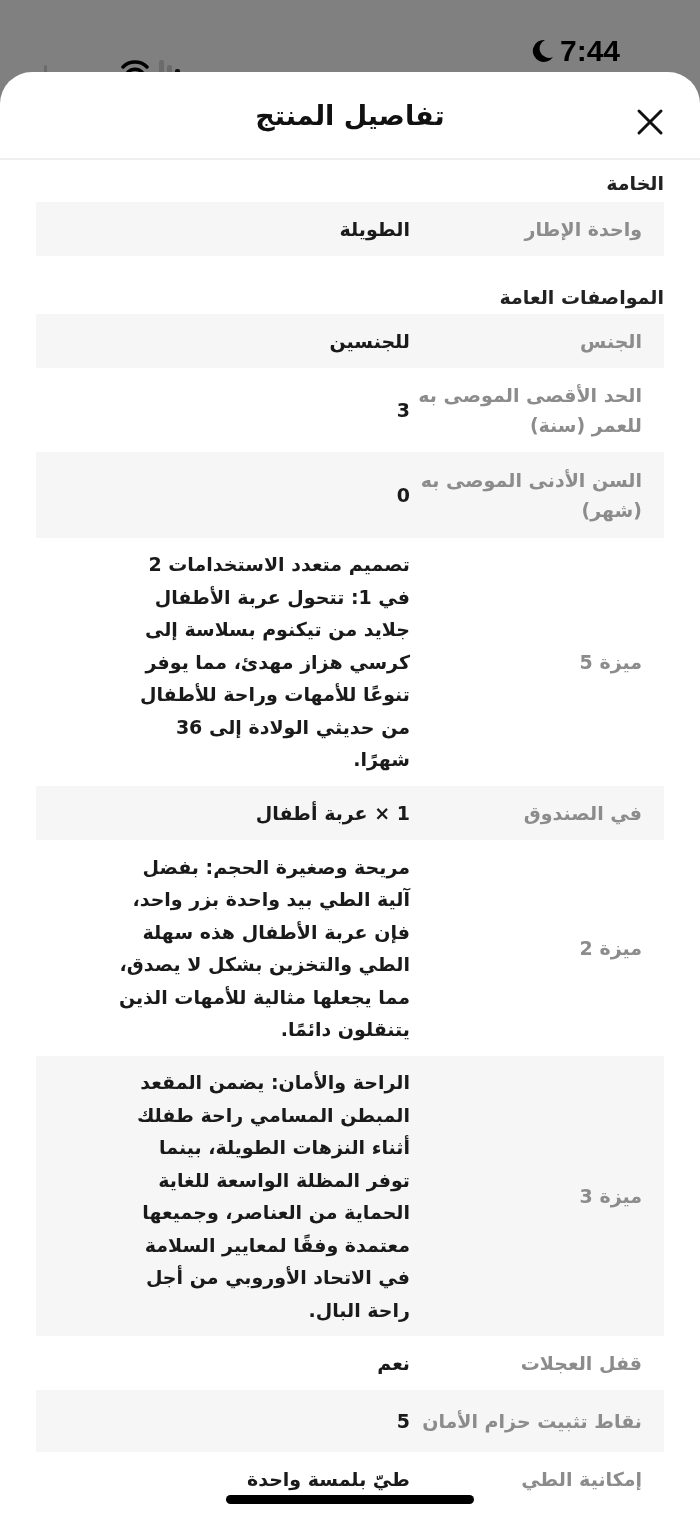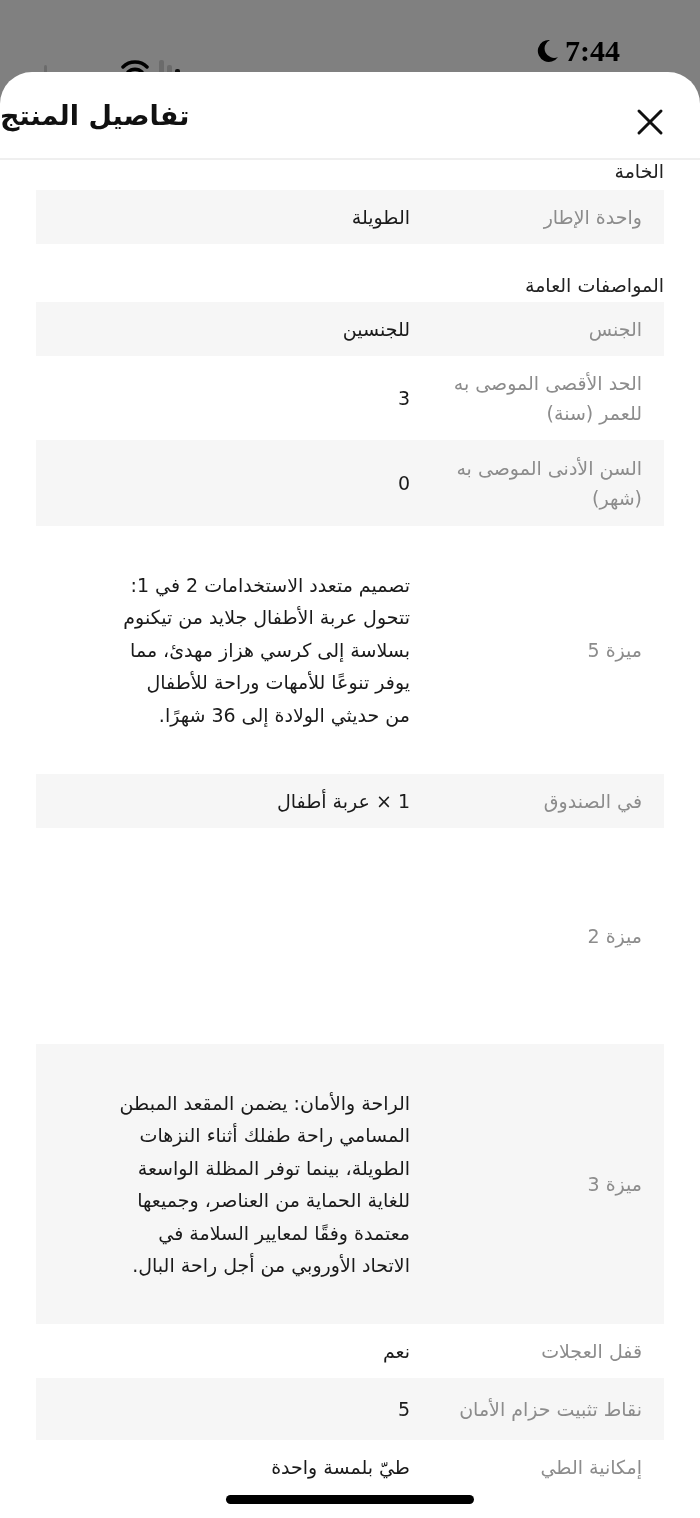--- a/index.html
+++ b/index.html
@@ -24,37 +24,37 @@
   }
   .battery .fill { position:absolute; right:0; top:0; bottom:0; width:14px; background:#000; }
   .battery span { position:relative; }
   .battery-nub { width:3px; height:9px; background:#6b6b6b; border-radius:2px; margin-right:-8px; }
   .wifi { width:28px; height:22px; }
   .signal { display:flex; align-items:flex-end; gap:3px; height:20px; }
   .signal i { display:block; width:5px; background:#6b6b6b; border-radius:2px; }
   .signal i.on { background:#111; }
   .status-right {
     position:absolute; right:80px; top:34px; display:flex; align-items:center; gap:6px;
-    font-family:Liberation Serif, serif; font-size:30px; font-weight:bold; color:#000;
+    font-family:Liberation Sans, sans-serif; font-size:30px; font-weight:bold; color:#000;
   }
   .sheet {
     position:absolute; top:72px; left:0; width:700px; height:1446px;
     background:#fff; border-radius:32px 32px 0 0; overflow:hidden;
   }
   .sheet-header {
     height:86px; position:relative; border-bottom:2px solid #efefef;
   }
   .sheet-title {
-    position:absolute; left:0; right:0; top:28px; text-align:left;
+    position:absolute; left:0; right:0; top:28px; text-align:center;
     font-size:27px; font-weight:bold; color:#111; direction:rtl;
   }
   .close-btn {
     position:absolute; right:36px; top:36px; width:28px; height:28px; cursor:pointer;
   }
-  .content { direction:rtl; padding:0 36px 0 36px; }
+  .content { direction:rtl; padding:12px 36px 0 36px;font-weight:bold; }
   .section-title {
     font-size:19px; color:#222; padding-right:0; margin:0;
   }
   .section-title.first { position:relative; top:-4px; height:30px; line-height:30px; }
   .section-title.second { margin-top:24px; height:34px; line-height:34px; }
   .row {
     display:flex; align-items:center; min-height:54px;
   }
   .row.shaded { background:#f6f6f6; }
   .row .label {
@@ -132,20 +132,21 @@
     <div class="row tall" style="min-height:228px">
       <div class="label">ميزة 5</div>
       <div class="value">تصميم متعدد الاستخدامات 2 في 1: تتحول عربة الأطفال جلايد من تيكنوم بسلاسة إلى كرسي هزاز مهدئ، مما يوفر تنوعًا للأمهات وراحة للأطفال من حديثي الولادة إلى 36 شهرًا.</div>
     </div>
     <div class="row shaded">
       <div class="label">في الصندوق</div>
       <div class="value">1 × عربة أطفال</div>
     </div>
     <div class="row tall" style="min-height:196px">
       <div class="label">ميزة 2</div>
+      <div class="value">مريحة وصغيرة الحجم: بفضل آلية الطي بيد واحدة بزر واحد، فإن عربة الأطفال هذه سهلة الطي والتخزين بشكل لا يصدق، مما يجعلها مثالية للأمهات الذين يتنقلون دائمًا.</div>
     </div>
     <div class="row shaded tall" style="min-height:260px">
       <div class="label">ميزة 3</div>
       <div class="value">الراحة والأمان: يضمن المقعد المبطن المسامي راحة طفلك أثناء النزهات الطويلة، بينما توفر المظلة الواسعة للغاية الحماية من العناصر، وجميعها معتمدة وفقًا لمعايير السلامة في الاتحاد الأوروبي من أجل راحة البال.</div>
     </div>
     <div class="row">
       <div class="label">قفل العجلات</div>
       <div class="value">نعم</div>
     </div>
     <div class="row shaded" style="min-height:62px">

